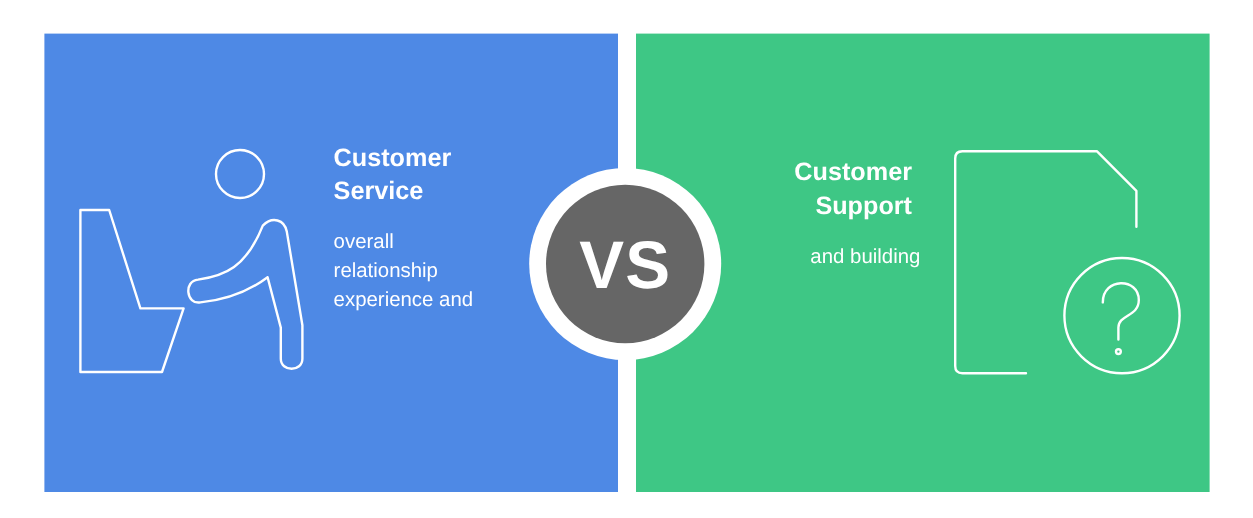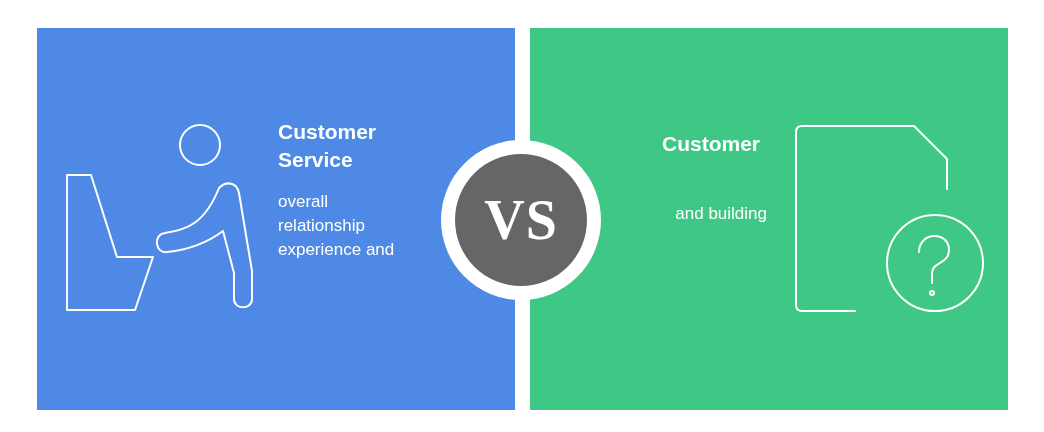--- a/index.html
+++ b/index.html
@@ -7,21 +7,21 @@
   .panel{position:absolute;top:28px;height:382px;}
   .left{left:37px;width:478px;background:#4E89E5;}
   .right{left:530px;width:478px;background:#3EC785;}
   .title{position:absolute;color:#fff;font-weight:bold;font-size:21px;line-height:28px;}
   .desc{position:absolute;color:#fff;font-size:17px;line-height:24px;}
   .left .title{left:241px;top:90px;text-align:left;}
   .left .desc{left:241px;top:162px;width:150px;text-align:left;}
   .right .title{right:248px;top:102px;text-align:right;}
   .right .desc{right:241px;top:174px;width:170px;text-align:right;}
   .vs{position:absolute;left:441px;top:140px;width:160px;height:160px;border-radius:50%;background:#fff;}
-  .vs-inner{position:absolute;left:14px;top:14px;width:132px;height:132px;border-radius:50%;background:#666666;display:flex;align-items:center;justify-content:center;color:#fff;font-weight:bold;font-size:56px;letter-spacing:1px;font-family:Liberation Serif, serif;}
+  .vs-inner{position:absolute;left:14px;top:14px;width:132px;height:132px;border-radius:50%;background:#666666;display:flex;align-items:center;justify-content:center;color:#fff;font-weight:bold;font-size:56px;letter-spacing:1px;}
   svg{position:absolute;}
 </style>
 </head>
 <body>
 
 <div class="panel left">
   <svg style="left:0;top:0" width="478" height="382" viewBox="0 0 478 382">
     <g fill="none" stroke="#fff" stroke-width="2" stroke-linejoin="round" stroke-linecap="round">
       <polygon points="30,147 54,147 80,229 116,229 98,282 30,282"></polygon>
       <circle cx="163" cy="117" r="20"></circle>
@@ -35,20 +35,21 @@
   <div class="desc">
     <div>overall</div>
     <div>relationship</div>
     <div>experience and</div>
   </div>
 </div>
 
 <div class="panel right">
   <div class="title">
     <div>Customer</div>
+    <div>Support</div>
   </div>
   <div class="desc">
     <div>and building</div>
   </div>
   <svg style="left:0;top:0" width="478" height="382" viewBox="0 0 478 382">
     <g fill="none" stroke="#fff" stroke-width="2" stroke-linecap="round" stroke-linejoin="round">
       <path d="M325,283 L272,283 Q266,283 266,277 L266,104 Q266,98 272,98 L384,98 L417,131 L417,161"></path>
       <circle cx="405" cy="235" r="48"></circle>
       <path d="M389,224 C389,203 419,203 419,222 C419,236 402,234 402,245 L402,255"></path>
       <circle cx="402" cy="265" r="2"></circle>

